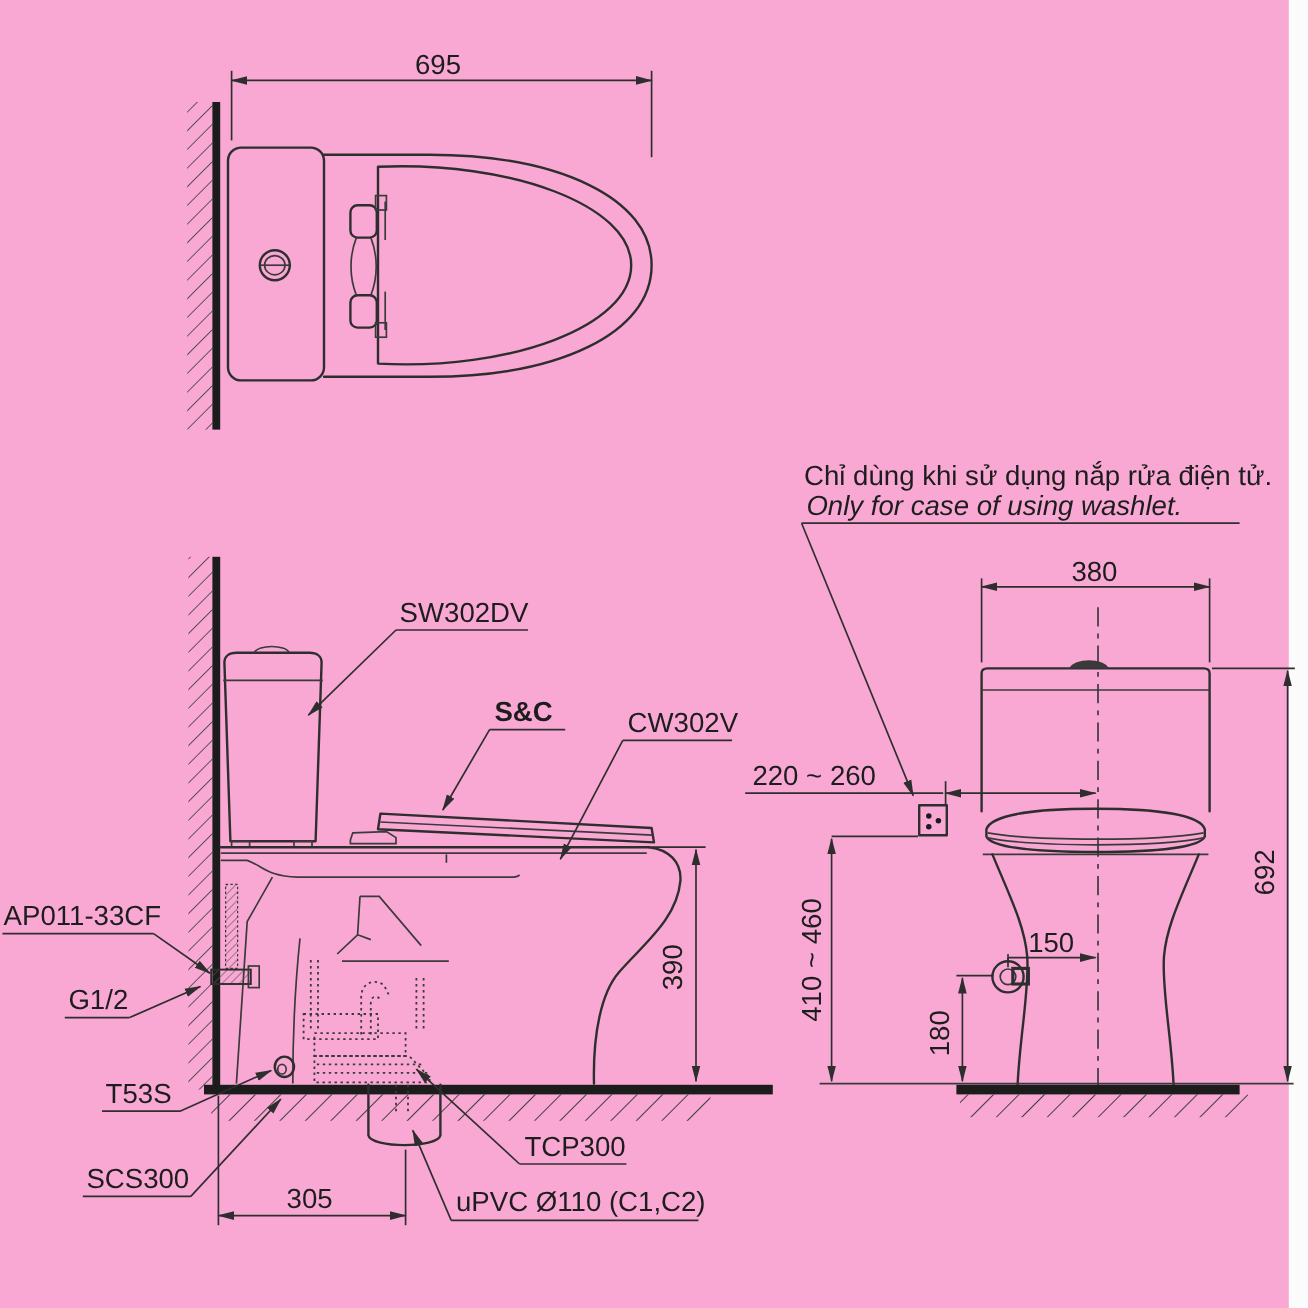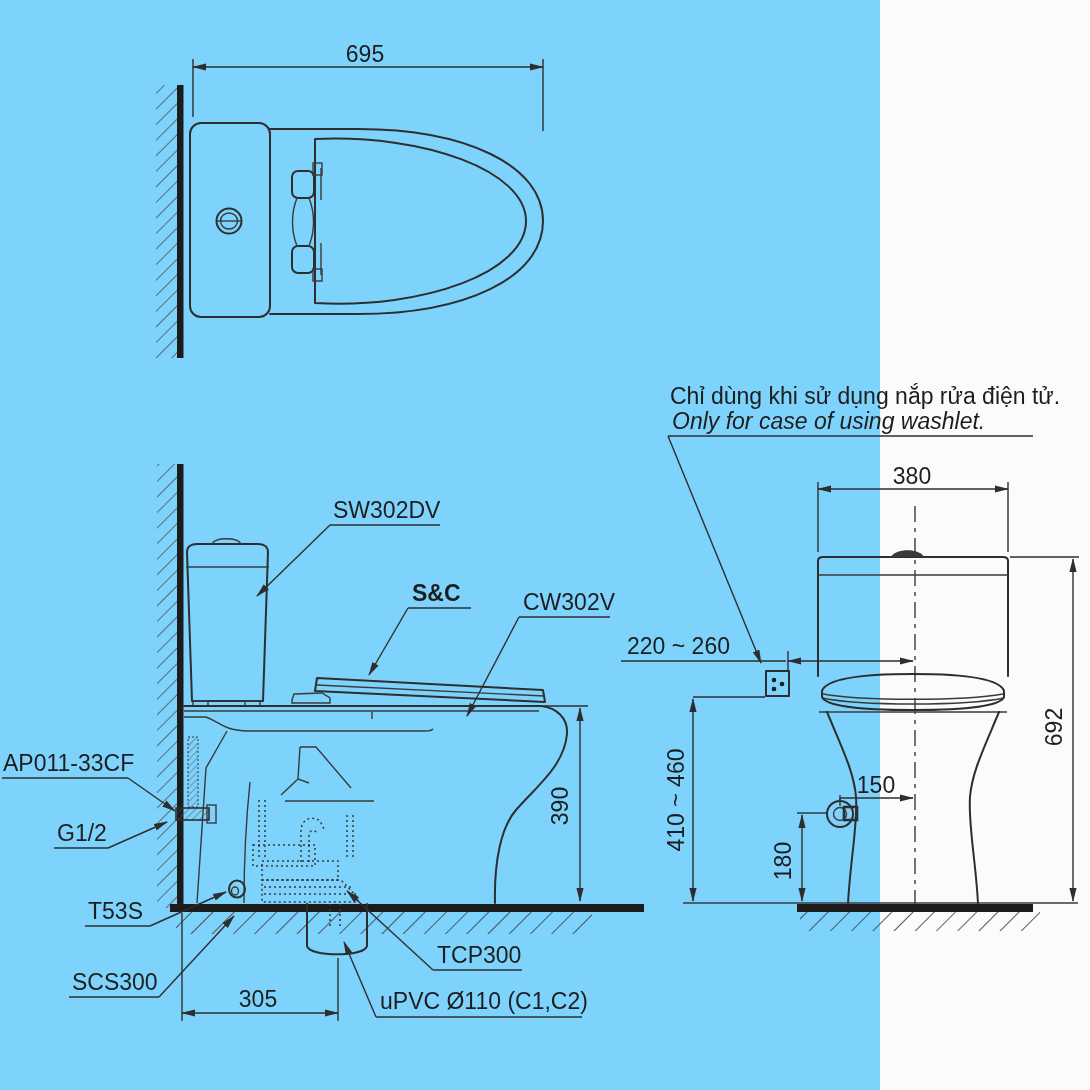--- a/index.html
+++ b/index.html
@@ -1,16 +1,16 @@
 <!DOCTYPE html>
 <html><head>
 <meta charset="utf-8">
 <style>
   html,body{margin:0;padding:0;background:#fbfbfb;}
-  .stage{width:880px;height:1090px;position:relative;background:#7dd3fc;}
+  .stage{width:1074px;height:1090px;position:relative;background:#f9a8d4;}
   svg{display:block;}
   .ln{stroke:#2e2e2e;stroke-width:2;fill:none;stroke-linecap:round;stroke-linejoin:round;}
   .thin{stroke:#3a3a3a;stroke-width:1.4;fill:none;}
   .dim{stroke:#2e2e2e;stroke-width:1.4;fill:none;}
   .dot{stroke:#3a3a3a;stroke-width:1.5;fill:none;stroke-dasharray:2 3;}
   .cl{stroke:#3a3a3a;stroke-width:1.4;fill:none;stroke-dasharray:16 6 4 6;}
   .heavy{fill:#1c1c1c;stroke:none;}
   .t{font-family:"Liberation Sans","DejaVu Sans",sans-serif;font-size:23px;fill:#1d1d1d;}
   .tb{font-weight:bold;}
   .ti{font-style:italic;}

